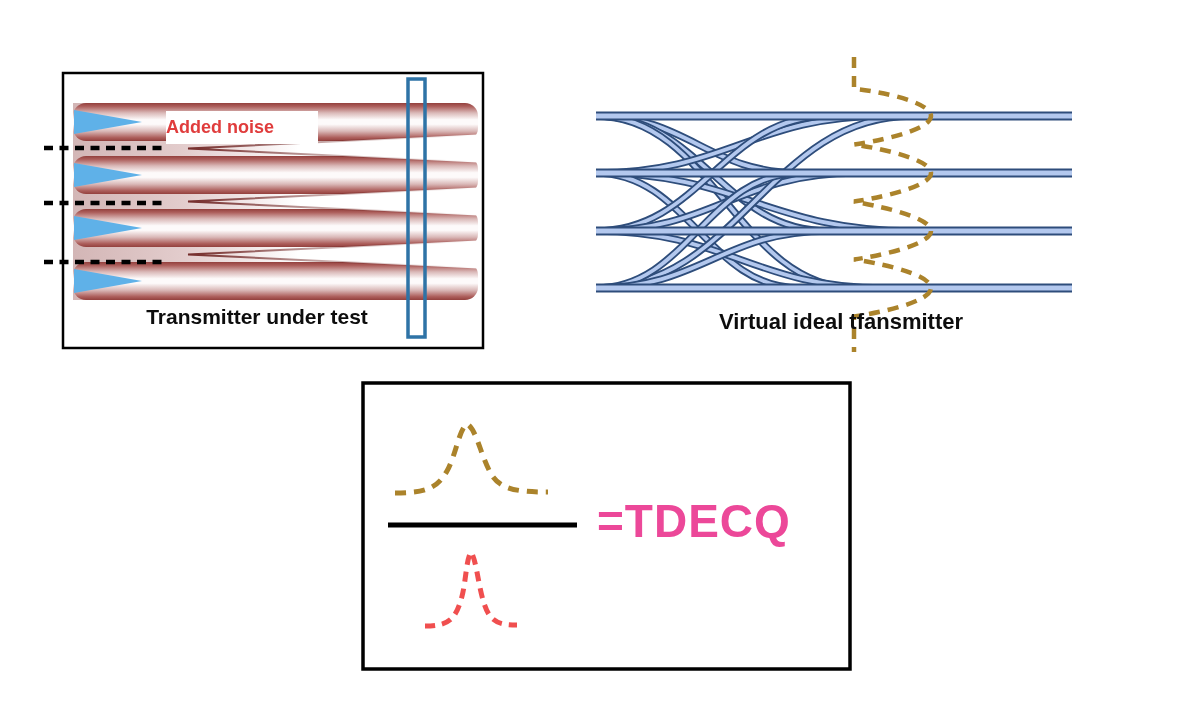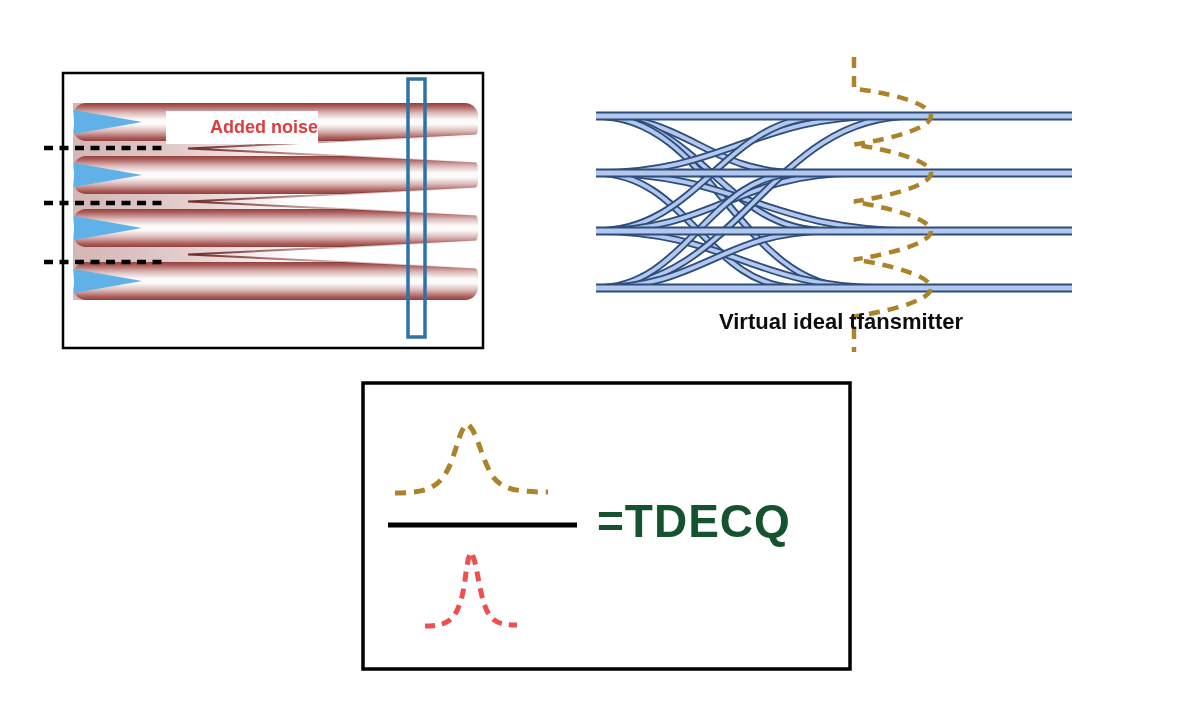--- a/index.html
+++ b/index.html
@@ -10,25 +10,25 @@
   svg.diagram { position:absolute; left:0; top:0; }
   .caption {
     position:absolute; font-weight:700; color:#0d0d0d;
     white-space:nowrap; transform:translateX(-50%);
   }
   #caption-left  { left:257px; top:305px; font-size:21px; }
   #caption-right { left:841px; top:309px; font-size:22px; }
   .noise-label {
     position:absolute; left:166px; top:111px; width:152px; height:33px;
     background:#ffffff; color:#e03c3c; font-weight:700; font-size:18px;
-    display:flex; align-items:center; justify-content:flex-end; white-space:nowrap;
+    display:flex; align-items:center; justify-content:flex-start; white-space:nowrap;
   }
   .tdecq {
     position:absolute; left:597px; top:494px; font-size:46px; font-weight:700;
-    color:#14532d; letter-spacing:1px; white-space:nowrap;
+    color:#ec4899; letter-spacing:1px; white-space:nowrap;
   }
 </style>
 </head>
 <body>
 
 <div class="stage">
 
   <svg class="diagram" width="1200" height="712" viewBox="0 0 1200 712">
     <defs>
       <linearGradient id="tubeGrad" x1="0" y1="0" x2="0" y2="1">
@@ -126,15 +126,16 @@
       <rect x="363" y="383" width="487" height="286" fill="#ffffff" stroke="#000000" stroke-width="3.5"></rect>
       <path d="M 395 493 C 424 493 437 489 447 471 C 456 455 459 429 467 424 C 476 429 480 452 489 470 C 498 489 514 492 548 492" fill="none" stroke-width="5" stroke-dasharray="11 8" stroke="#ab832b"></path>
       <line x1="388" y1="525" x2="577" y2="525" stroke="#000000" stroke-width="5"></line>
       <path d="M 425 626 C 449 626 455 619 461 600 C 466 584 466 559 471 552 C 476 559 478 583 483 600 C 489 620 495 625 517 625" fill="none" stroke-width="5" stroke-dasharray="10 7" stroke="#f04f4f"></path>
     </g>
   </svg>
 
   <div class="noise-label">
     <span>Added noise</span>
   </div>
+  <div class="caption" id="caption-left">Transmitter under test</div>
   <div class="caption" id="caption-right">Virtual ideal tfansmitter</div>
   <div class="tdecq">=TDECQ</div>
 </div>
 
 </body></html>

